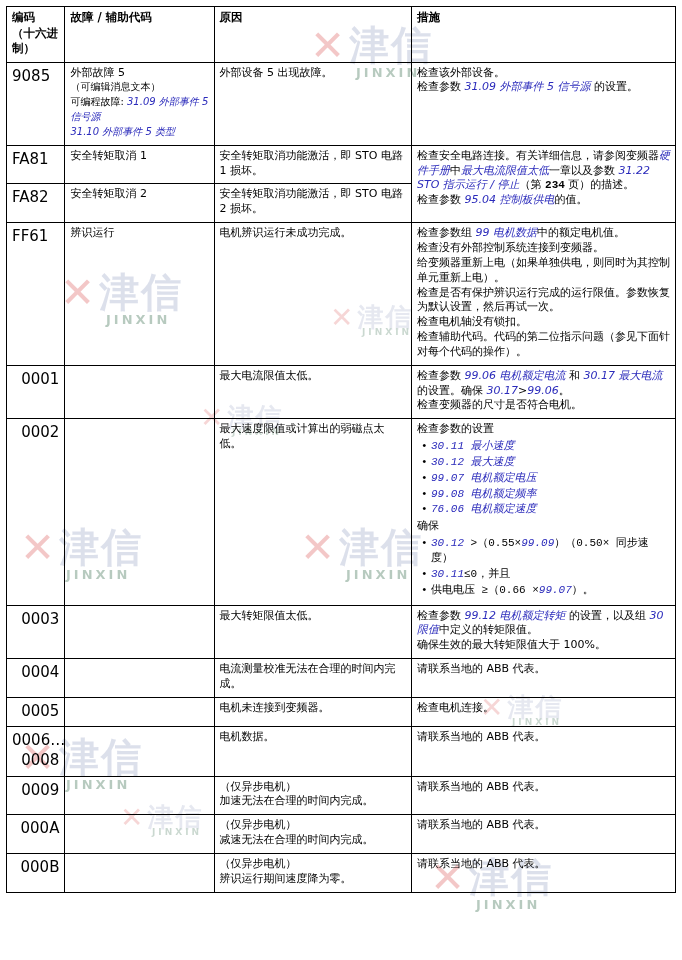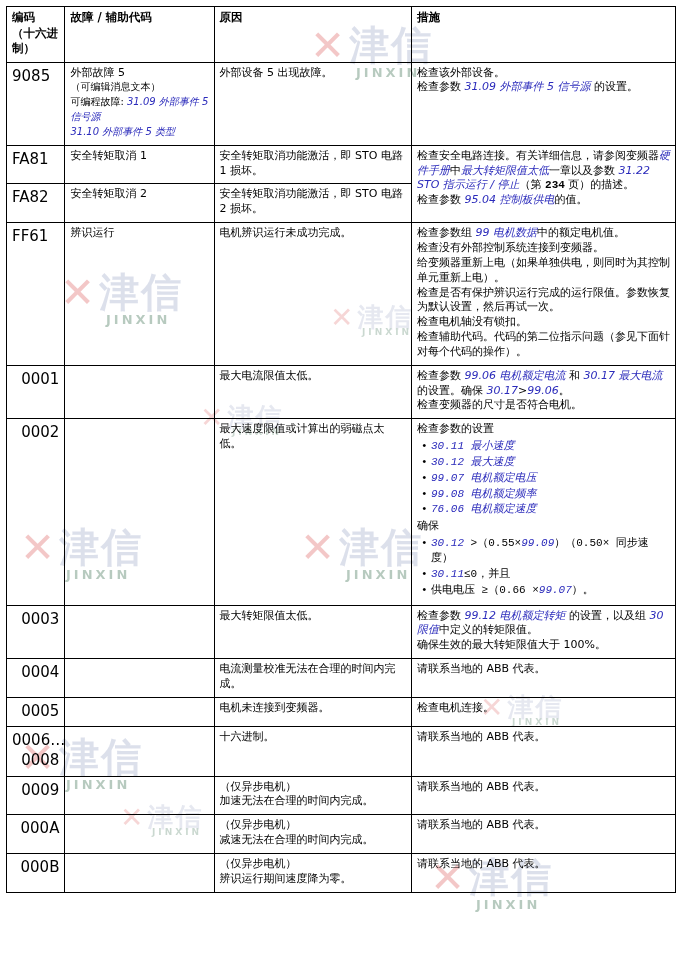--- a/index.html
+++ b/index.html
@@ -183,21 +183,21 @@
         <tr>
           <td class="code-cell">9085</td>
           <td>外部故障 5<br><span class="small">（可编辑消息文本）</span><br><span class="small">可编程故障: <span class="it">31.09 外部事件 5 信号源</span></span><br><span class="small it">31.10 外部事件 5 类型</span></td>
           <td>外部设备 5 出现故障。</td>
           <td>检查该外部设备。<br>检查参数 <span class="it">31.09 外部事件 5 信号源</span> 的设置。</td>
         </tr>
         <tr>
           <td class="code-cell">FA81</td>
           <td>安全转矩取消 1</td>
           <td>安全转矩取消功能激活，即 STO 电路 1 损坏。</td>
-          <td rowspan="2">检查安全电路连接。有关详细信息，请参阅变频器<span class="it">硬件手册</span>中<span class="it">最大转矩限值太低</span>一章以及参数 <span class="it">31.22 STO 指示运行 / 停止</span>（第 <span class="bold">234</span> 页）的描述。<br>检查参数 <span class="it">95.04 控制板供电</span>的值。</td>
+          <td rowspan="2">检查安全电路连接。有关详细信息，请参阅变频器<span class="it">硬件手册</span>中<span class="it">最大电流限值太低</span>一章以及参数 <span class="it">31.22 STO 指示运行 / 停止</span>（第 <span class="bold">234</span> 页）的描述。<br>检查参数 <span class="it">95.04 控制板供电</span>的值。</td>
         </tr>
         <tr>
           <td class="code-cell">FA82</td>
           <td>安全转矩取消 2</td>
           <td>安全转矩取消功能激活，即 STO 电路 2 损坏。</td>
         </tr>
         <tr>
           <td class="code-cell">FF61</td>
           <td>辨识运行</td>
           <td>电机辨识运行未成功完成。</td>
@@ -244,21 +244,21 @@
         </tr>
         <tr>
           <td class="code-cell code-right">0005</td>
           <td></td>
           <td>电机未连接到变频器。</td>
           <td>检查电机连接。</td>
         </tr>
         <tr>
           <td class="code-cell code-right">0006…0008</td>
           <td></td>
-          <td>十六进制。</td>
+          <td>电机数据。</td>
           <td>请联系当地的 ABB 代表。</td>
         </tr>
         <tr>
           <td class="code-cell code-right">0009</td>
           <td></td>
           <td>（仅异步电机）<br>加速无法在合理的时间内完成。</td>
           <td>请联系当地的 ABB 代表。</td>
         </tr>
         <tr>
           <td class="code-cell code-right">000A</td>

